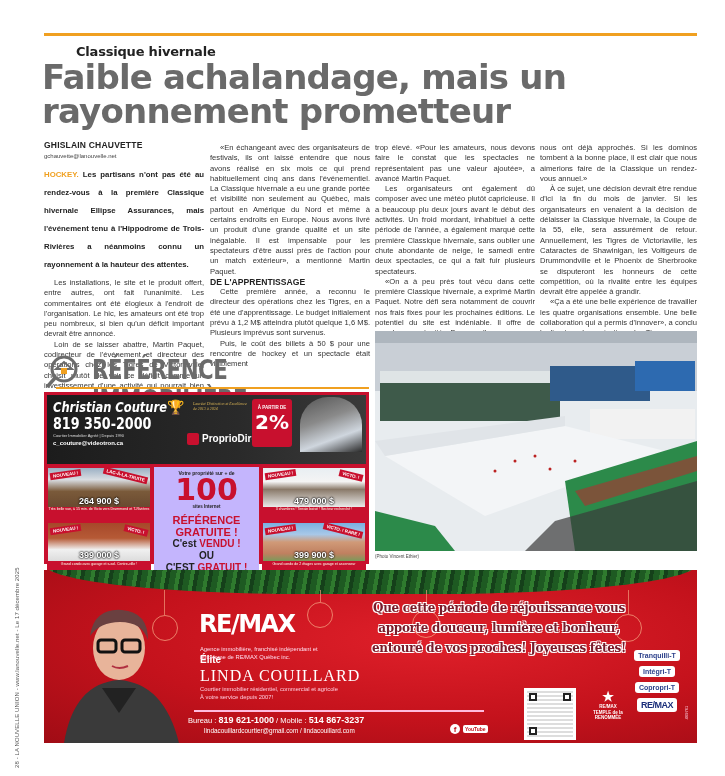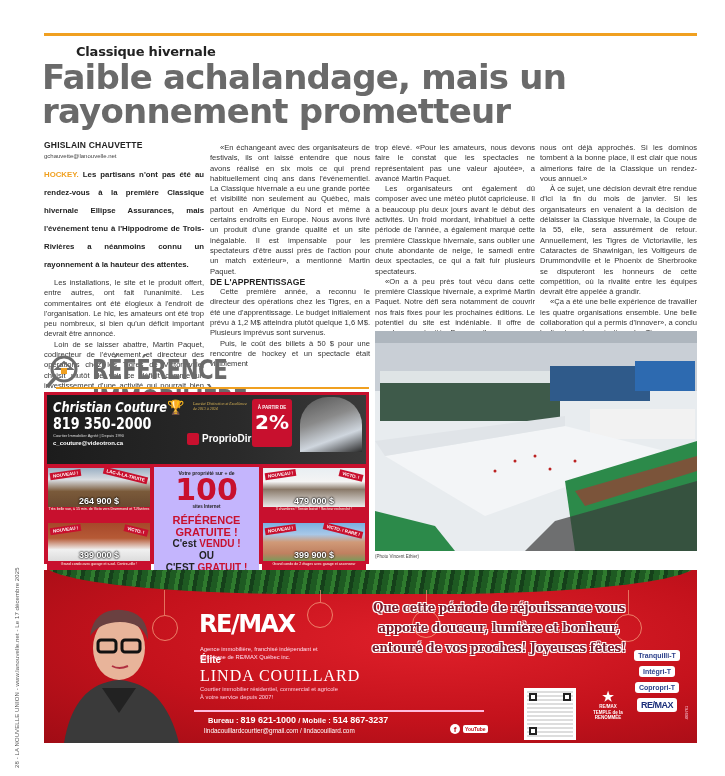--- a/index.html
+++ b/index.html
@@ -71,21 +71,21 @@
   .garland { position: absolute; left: 0; top: -6px; width: 100%; height: 30px; background: repeating-linear-gradient(100deg, #1e5a22 0 6px, #2f7a2e 6px 10px, #15401a 10px 14px); border-radius: 0 0 40% 40% / 0 0 100% 100%; }
   .ornament { position: absolute; border: 1.2px solid #f29a7a; border-radius: 50%; opacity: 0.8; }
   .orn-line { position: absolute; width: 1px; background: #f29a7a; opacity: 0.7; }
   .agent-photo { position: absolute; left: 0; top: 18px; width: 155px; height: 155px; }
   .remax-logo { position: absolute; left: 155px; top: 40px; color: #fff; font-weight: bold; font-size: 24px; font-family: "DejaVu Sans", sans-serif; letter-spacing: -1.5px; }
   .elite { position: absolute; left: 156px; top: 64px; color: #fff; font-weight: bold; font-size: 10px; margin-top: 20px; }
   .agency { position: absolute; left: 156px; top: 76px; color: #fde; font-size: 5.8px; line-height: 7.5px; width: 140px; }
   .agent-name { position: absolute; left: 156px; top: 97px; color: #fff; font-family: "Liberation Serif", serif; font-size: 16px; letter-spacing: 1px; }
   .agent-role { position: absolute; left: 156px; top: 116px; color: #fcd; font-size: 5.8px; line-height: 7.5px; }
   .contact-rule { position: absolute; left: 150px; top: 140px; width: 290px; height: 1.5px; background: #fbd; }
-  .contact1 { position: absolute; left: 164px; top: 145px; color: #fff; font-size: 7.5px; font-weight: bold; }
+  .contact1 { position: absolute; left: 144px; top: 145px; color: #fff; font-size: 7.5px; }
   .contact1 b { font-size: 9px; }
   .contact2 { position: absolute; left: 160px; top: 157px; color: #fff; font-size: 6.4px; }
   .social { position: absolute; left: 406px; top: 154px; display: flex; gap: 3px; align-items: center; }
   .fb-icon { width: 10px; height: 10px; background: #fff; color: #c4121c; border-radius: 50%; font-size: 8px; font-weight: bold; text-align: center; line-height: 11px; }
   .yt-icon { background: #fff; color: #c4121c; font-size: 5px; font-weight: bold; padding: 1px 2px; border-radius: 2px; }
   .greeting { position: absolute; left: 320px; top: 28px; width: 270px; text-align: center; font-family: "DejaVu Serif", serif; font-size: 12px; line-height: 20px; color: #7a1b2a; font-weight: bold; text-shadow: 1px 1px 0 #fff, -1px -1px 0 #fff, 1px -1px 0 #fff, -1px 1px 0 #fff; letter-spacing: -0.3px; }
   .qr { position: absolute; left: 480px; top: 118px; width: 52px; height: 52px; background: #fff; padding: 3px; }
   .qr-inner { width: 100%; height: 100%; background: repeating-linear-gradient(0deg, #ddd 0 2px, #fff 2px 4px), repeating-linear-gradient(90deg, #ddd 0 2px, #fff 2px 4px); position: relative; }
   .qr-finder { position: absolute; width: 8px; height: 8px; border: 2px solid #222; background: #fff; }
   .remax-temple { position: absolute; left: 548px; top: 120px; width: 32px; text-align: center; color: #fff; font-size: 4.5px; line-height: 5.5px; font-weight: bold; }

